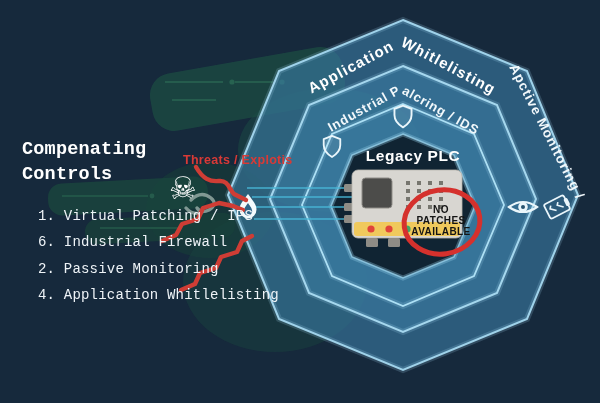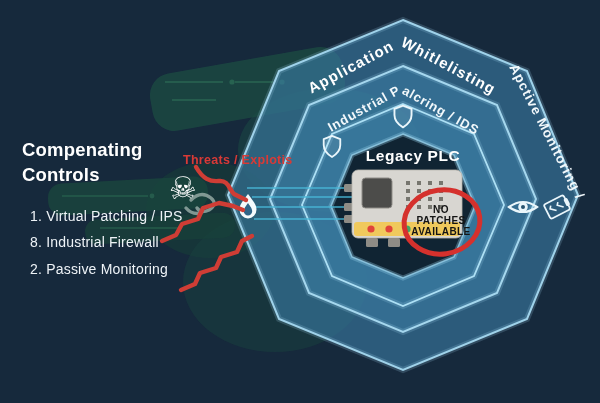--- a/index.html
+++ b/index.html
@@ -1,22 +1,22 @@
 <!DOCTYPE html>
 <html><head>
 <meta charset="utf-8">
 <style>
   html,body{margin:0;padding:0;background:#0c1826;}
   #stage{position:relative;width:600px;height:403px;background:#16293c;overflow:hidden;
          font-family:"Liberation Sans",sans-serif;}
   #stage svg{position:absolute;left:0;top:0;}
-  .left-panel{position:absolute;left:22px;top:138px;width:200px;color:#ffffff;}
+  .left-panel{position:absolute;left:22px;top:138px;width:200px;color:#ffffff;font-family:Liberation Mono, monospace;}
   .left-panel h1{margin:0 0 20px 0;font-size:18.5px;line-height:1.35;font-weight:bold;
                  letter-spacing:.2px;width:140px;}
-  .ctrl-list{margin:0;padding-left:8px;}
+  .ctrl-list{margin:8px;padding-left:8px;}
   .ctrl-item{font-size:14px;color:#eef3f7;margin-bottom:10.5px;letter-spacing:.2px;white-space:nowrap;}
   text{font-family:"Liberation Sans",sans-serif;}
 </style>
 </head>
 <body>
 
 <div id="stage">
 
   <svg width="600" height="403" viewBox="0 0 600 403">
     <defs>
@@ -145,18 +145,19 @@
       <text x="441" y="213" text-anchor="middle" font-size="10" font-weight="bold" fill="#141414" letter-spacing="0.4">NO</text>
       <text x="441" y="224" text-anchor="middle" font-size="10" font-weight="bold" fill="#141414" letter-spacing="0.4">PATCHES</text>
       <text x="441" y="235" text-anchor="middle" font-size="10" font-weight="bold" fill="#141414" letter-spacing="0.4">AVAILABLE</text>
     </g>
   </svg>
 
   <div class="left-panel">
     <h1>Compenating Controls</h1>
     <div class="ctrl-list">
       <div class="ctrl-item">1. Virtual Patching / IPS</div>
-      <div class="ctrl-item">8. Industrial Firewall</div>
+      <div class="ctrl-item">6. Industrial Firewall</div>
       <div class="ctrl-item">2. Passive Monitoring</div>
+      <div class="ctrl-item">4. Application Whitlelisting</div>
     </div>
   </div>
 
 </div>
 
 </body></html>

